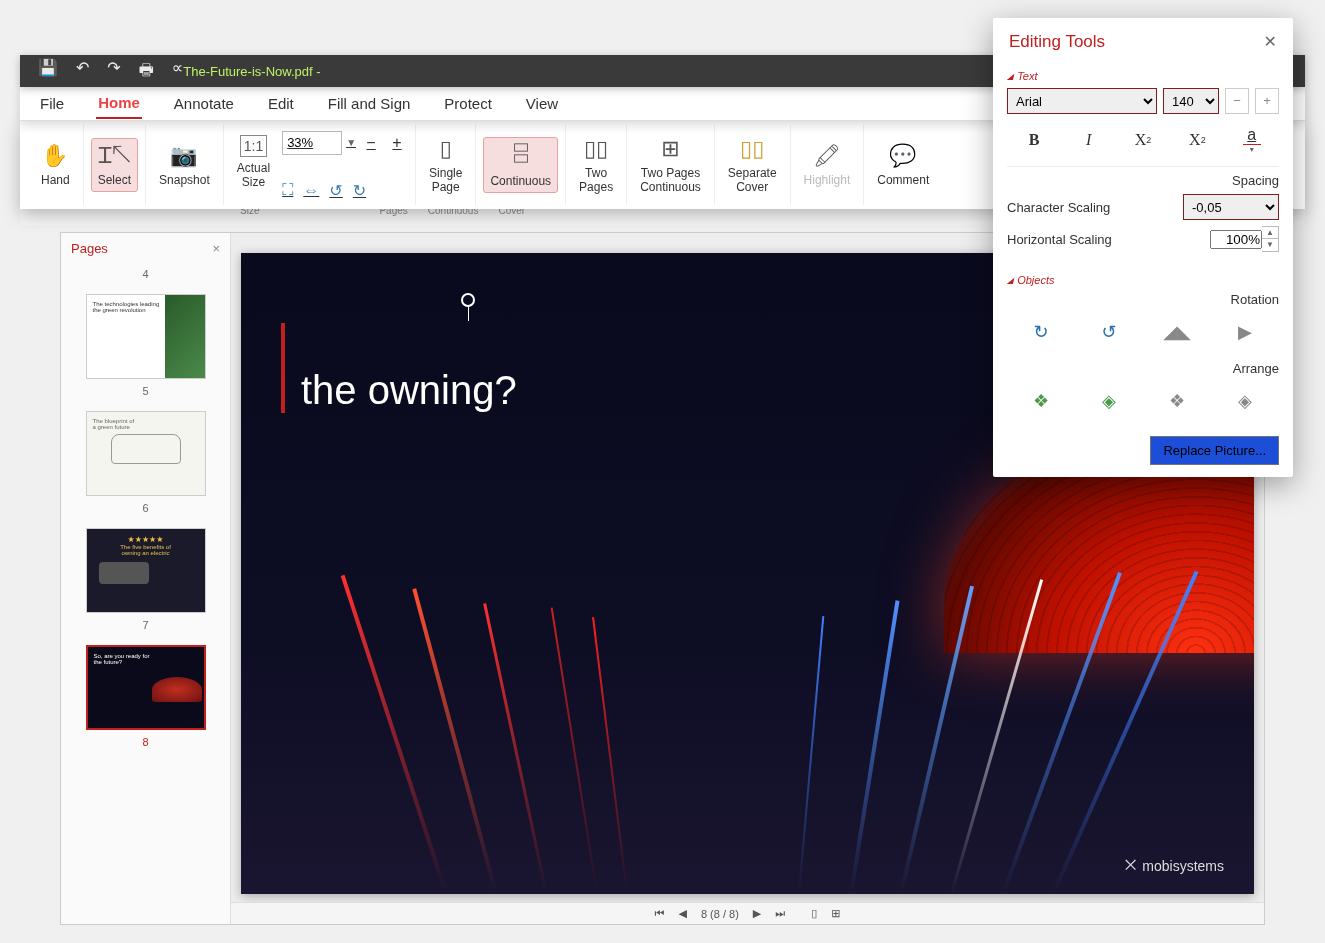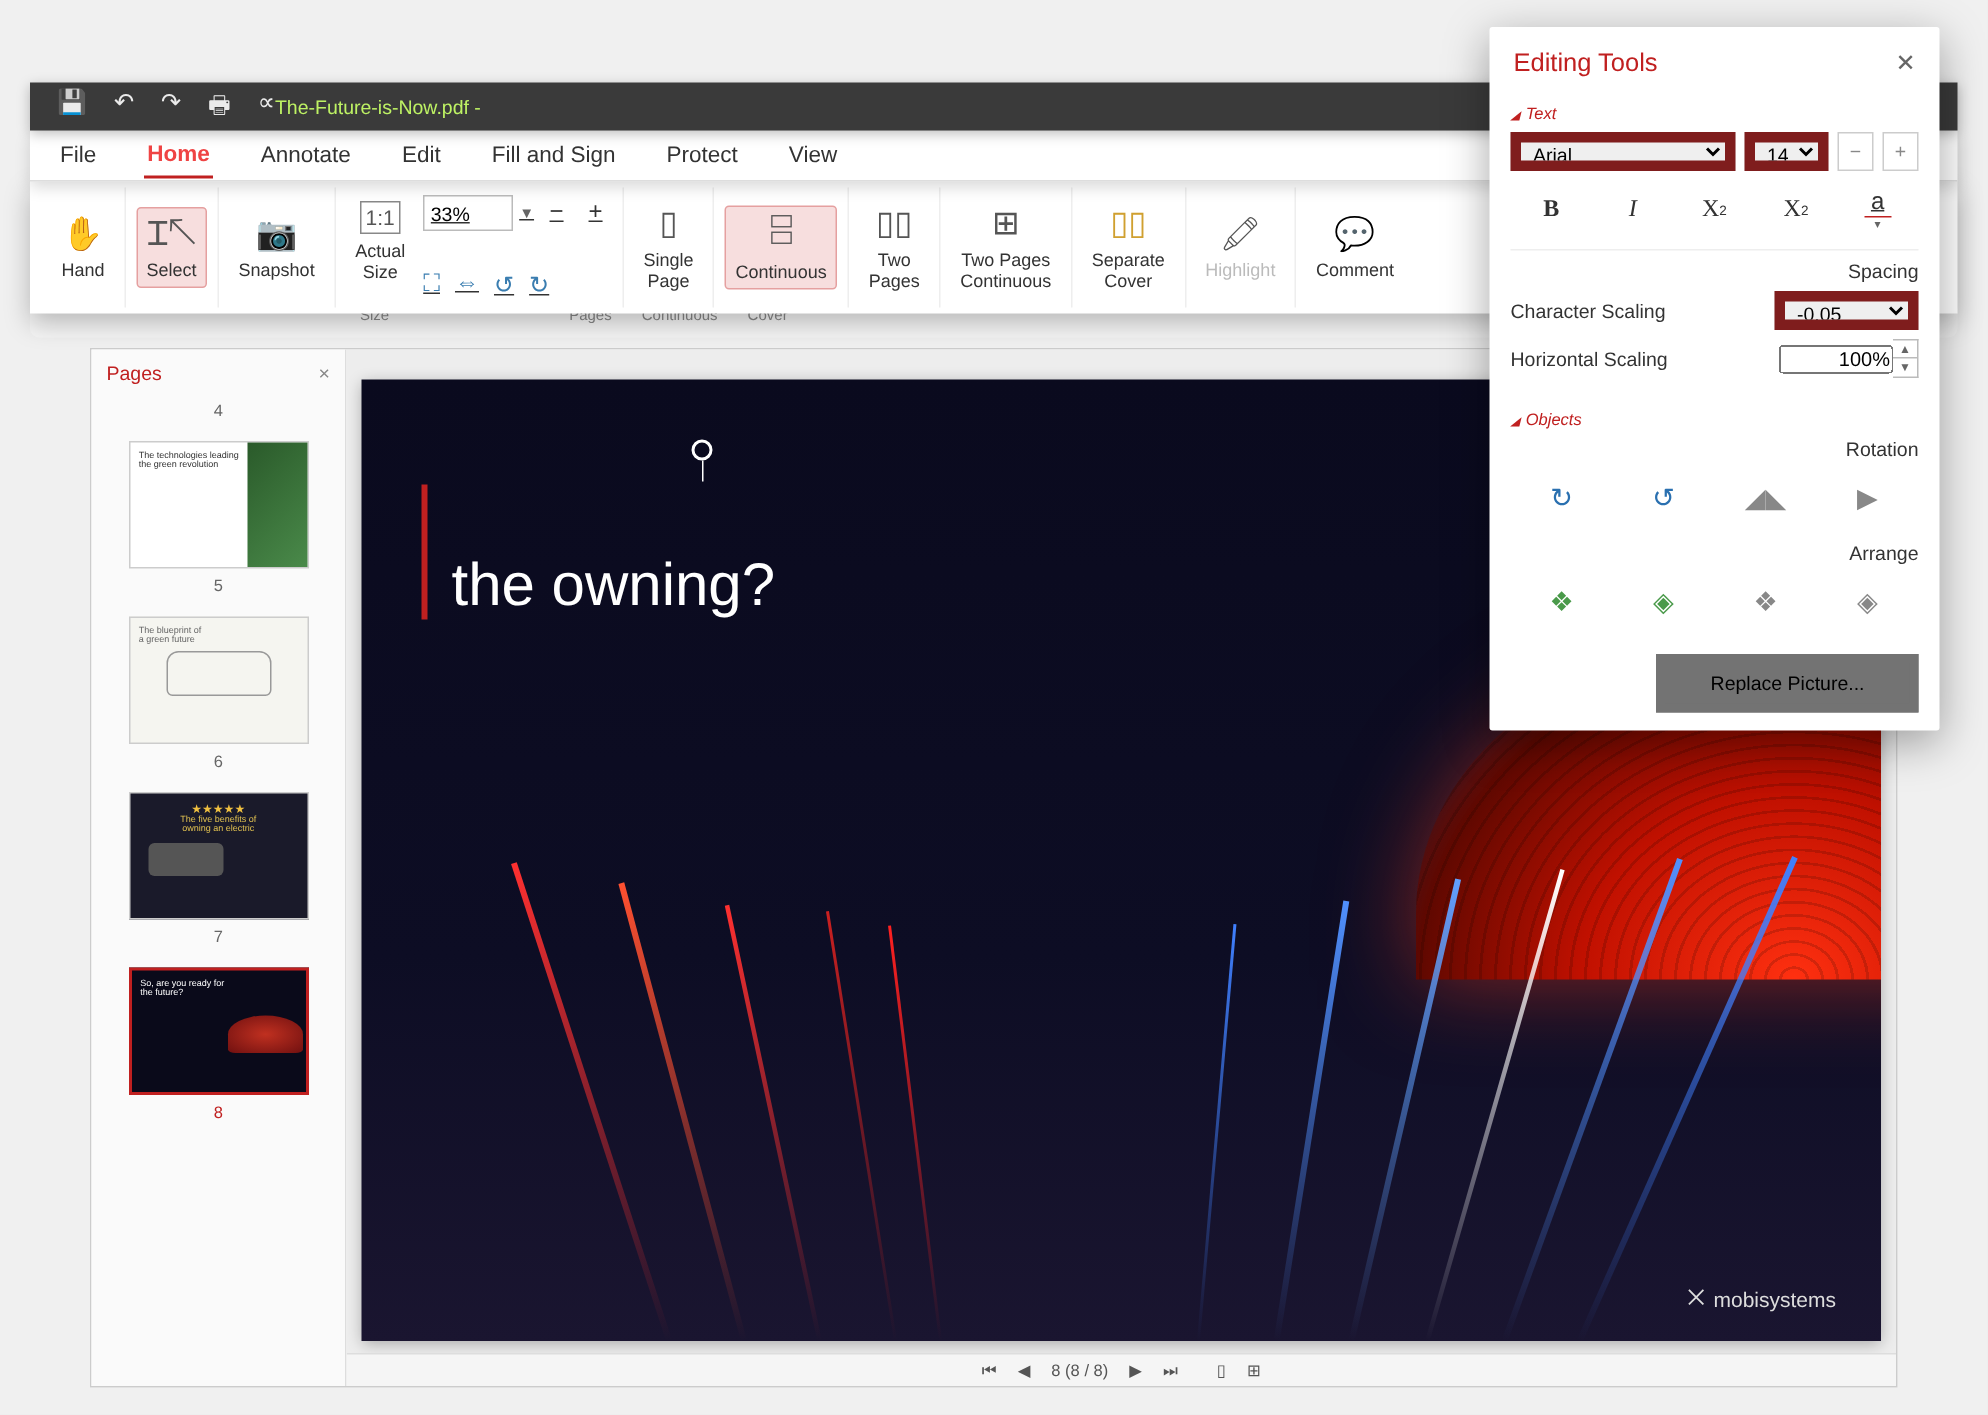--- a/index.html
+++ b/index.html
@@ -77,39 +77,39 @@
 .statusbar span { cursor:pointer; }
 
 
 .panel { position:absolute; right:32px; top:18px; width:300px; background:#fff; box-shadow:0 8px 30px rgba(0,0,0,.35); z-index:20; font-size:13px; color:#333; padding-bottom:12px; border-radius:2px; }
 .panel .phdr { display:flex; justify-content:space-between; padding:14px 16px 8px; font-size:17px; color:#c02020; }
 .panel .phdr .x { color:#666; cursor:pointer; font-size:16px; }
 .panel .sect { padding:6px 14px; }
 .panel .slabel { color:#c02020; font-size:11px; margin:4px 0; display:flex; align-items:center; gap:4px;font-style:italic; }
 .panel .slabel::before { content:'◢'; font-size:8px; color:#c02020; transform:rotate(0deg); }
 .panel .row { display:flex; gap:6px; margin:6px 0; align-items:center; }
-.panel select, .panel input[type=text] { height:26px; border:7px solid #7f1d1d; font-size:13px; padding:0 4px; }
+.panel select, .panel input[type=text] { height:26px; border:1px solid #7f1d1d; font-size:13px; padding:0 4px; }
 .panel .font { flex:1; }
 .panel .size { width:56px; }
 .panel .pm { width:24px; height:26px; border:1px solid #ccc; text-align:center; line-height:24px; cursor:pointer; color:#888; }
 .panel .fmtrow { display:flex; justify-content:space-around; padding:6px 0; }
 .panel .fmtrow .f { width:34px; height:28px; display:flex; align-items:center; justify-content:center; cursor:pointer; font-size:16px; font-family: Georgia, serif; }
 .panel .sub { font-size:13px; color:#333; margin:6px 0 2px;text-align:right; }
 .panel .kvrow { display:flex; justify-content:space-between; align-items:center; margin:6px 0; }
 .panel .kvrow .val { display:flex; align-items:center; }
 .panel .kvrow select { width:96px; }
-.panel .kvrow input { width:76px; text-align:right; }
+.panel .kvrow input { width:52px; text-align:right; }
 .panel .spin { display:flex; flex-direction:column; border:1px solid #bbb; border-left:none; }
 .panel .spin div { width:16px; height:12px; font-size:8px; text-align:center; line-height:12px; cursor:pointer; color:#666; }
 .panel .spin div:first-child { border-bottom:1px solid #bbb; }
 .panel .iconrow { display:flex; justify-content:space-around; padding:8px 0; }
 .panel .iconrow .ib { width:40px; height:30px; display:flex; align-items:center; justify-content:center; cursor:pointer; font-size:18px; color:#2a70b0; }
 .panel .iconrow .ib.g { color:#4a9a4a; }
 .panel .iconrow .ib.gr { color:#888; }
-.panel .replace { float:right; padding:6px 30px; border:6px solid #737373; background:#737373; cursor:pointer; margin:6px 14px 0 0; font-size:13px; }
+.panel .replace { float:right; padding:6px 12px; border:1px solid #737373; background:#1d4ed8; cursor:pointer; margin:6px 14px 0 0; font-size:13px; }
 .panel hr { border:none; border-top:1px solid #eee; margin:6px 0; }
 .tcolor { display:flex; flex-direction:column; align-items:center; }
 .tcolor .bar { width:18px; height:3px; background:#c02020; }
 </style>
 </head>
 <body>
 
 <div class="titlebar">
   <div class="qat">
     <span>💾</span>

